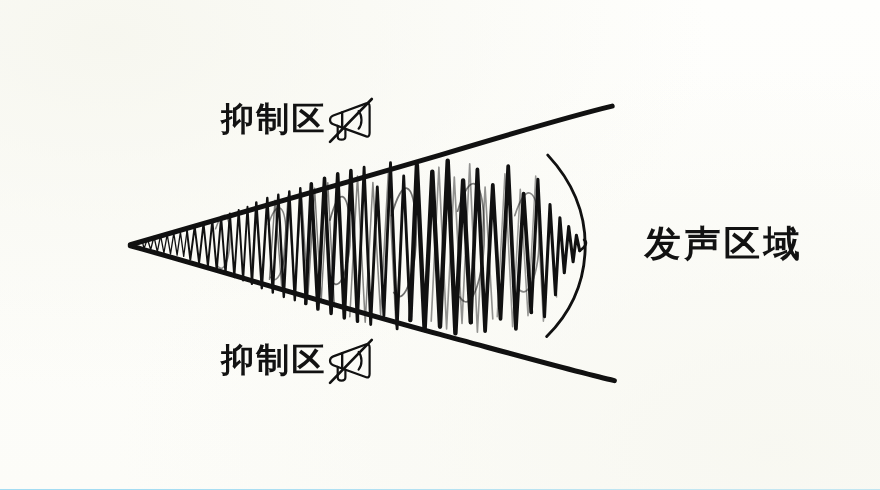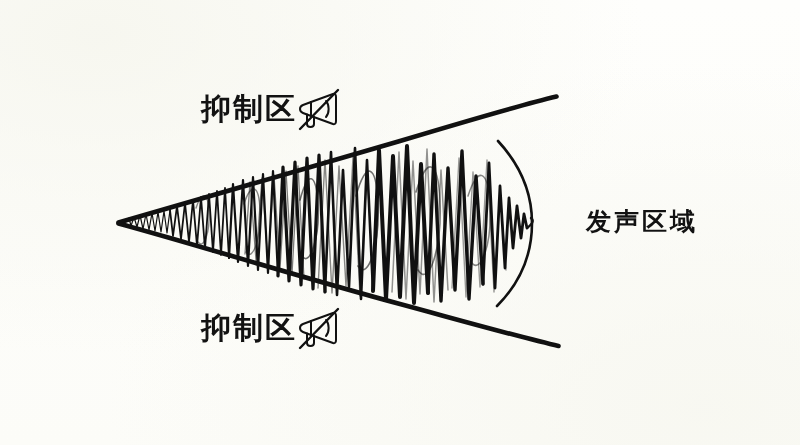--- a/index.html
+++ b/index.html
@@ -53,21 +53,21 @@
   }
   #label-bottom-suppression {
     left: 201px;
     top: 311px;
     font-size: 30px;
     line-height: 34px;
   }
   #label-emission {
     left: 586px;
     top: 203px;
-    font-size: 25px;
+    font-size: 33px;
     line-height: 38px;
     letter-spacing: 3px;
   }
   .mute-icon-wrap {
     position: absolute;
     width: 48px;
     height: 46px;
   }
   #mute-icon-top { left: 294px; top: 88px; }
   #mute-icon-bottom { left: 294px; top: 307px; }

